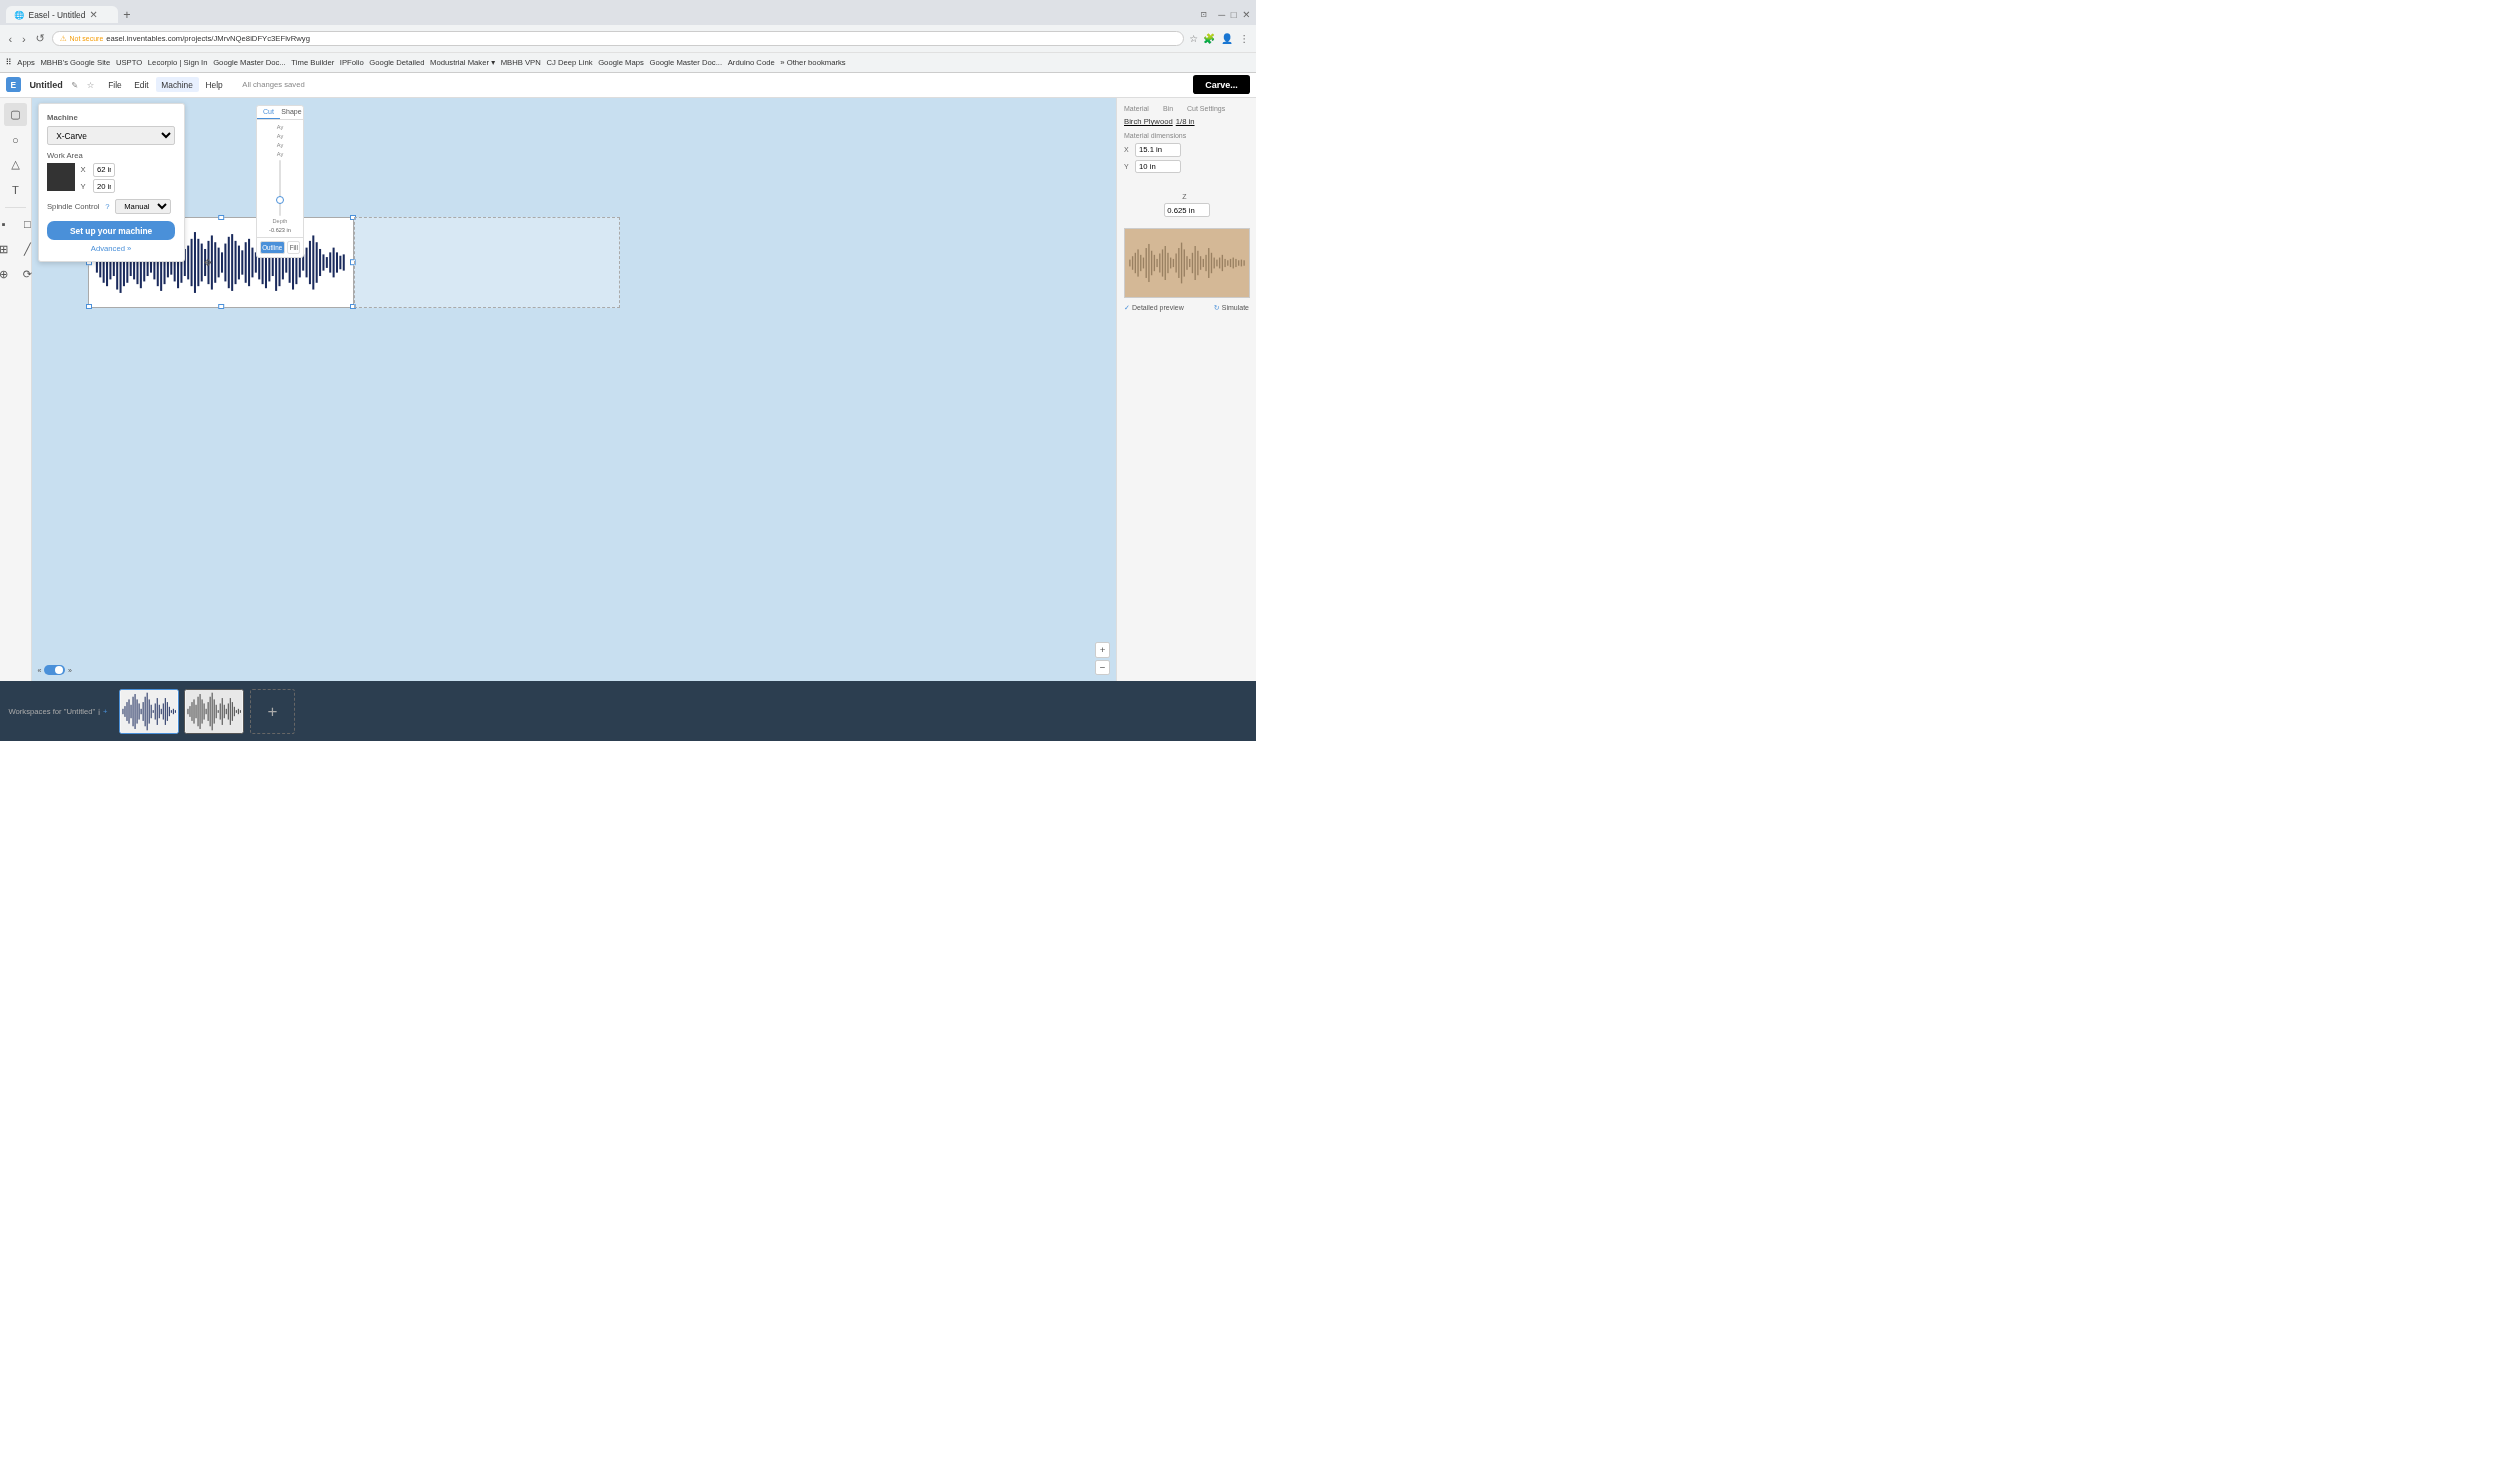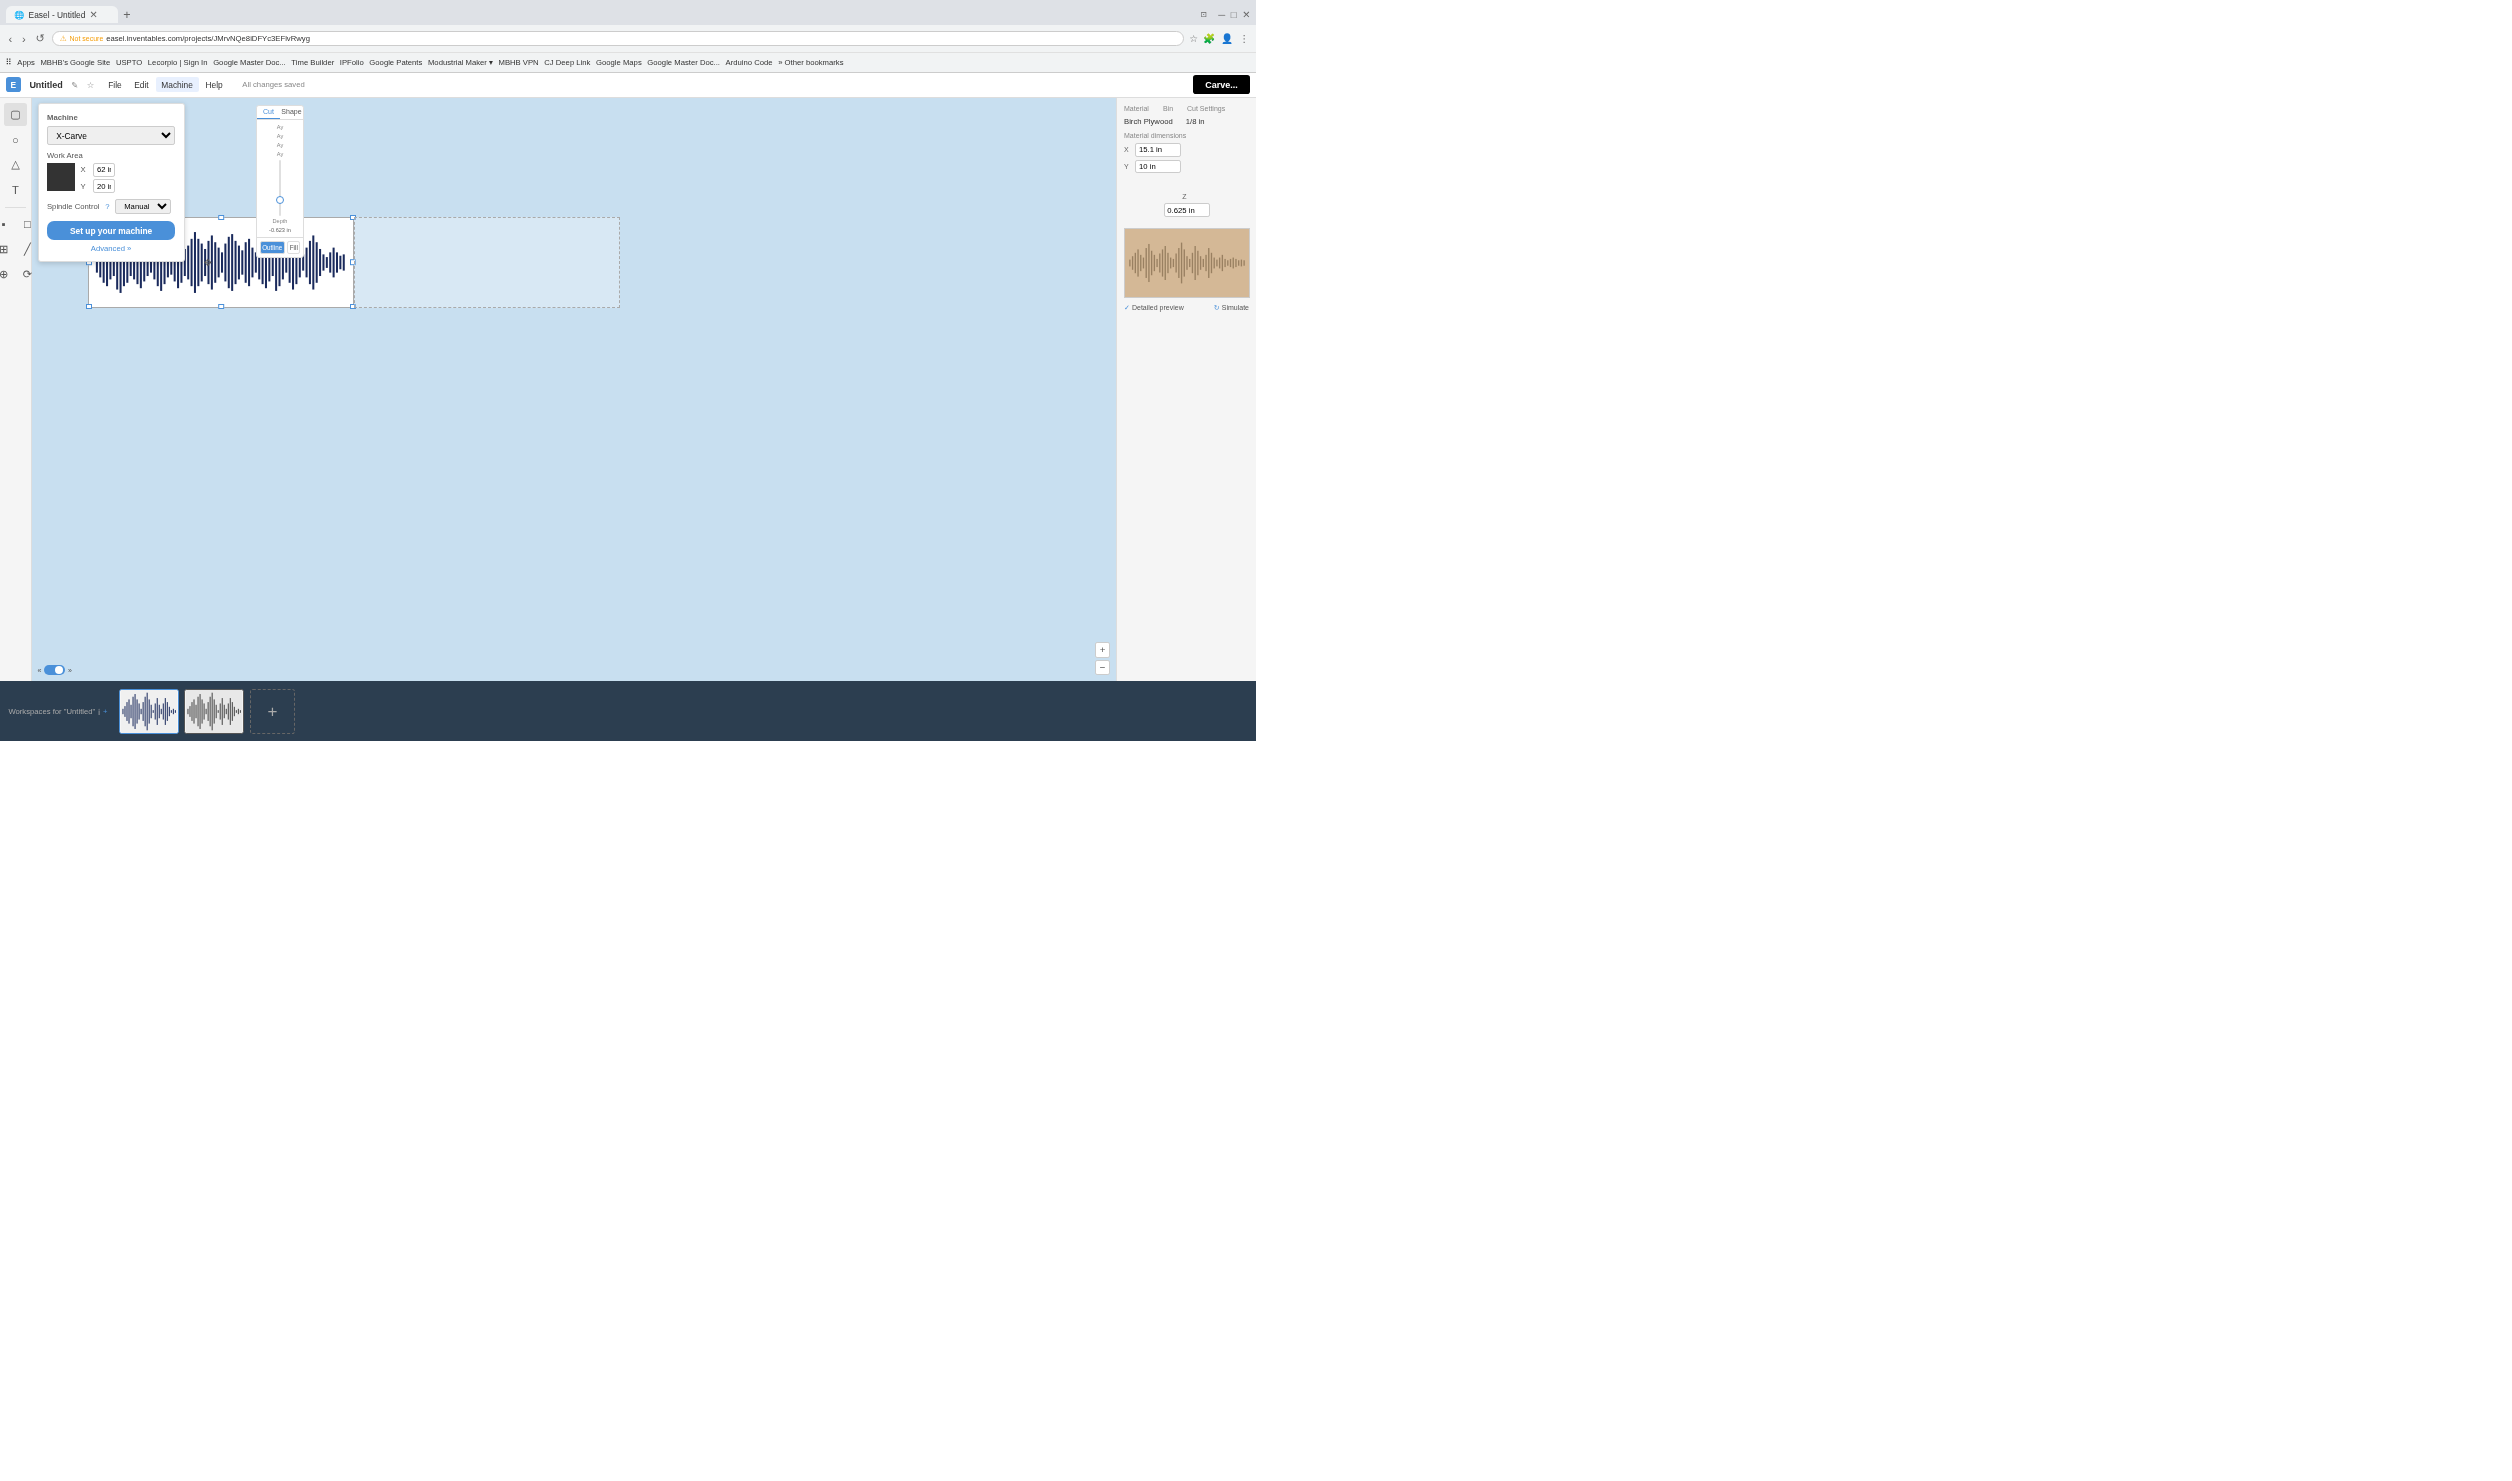--- a/index.html
+++ b/index.html
@@ -103,21 +103,21 @@
   </div>
   <div class="bookmarks-bar">
     <span style="font-size:8.4px;cursor:pointer;">⠿</span>
     <span class="bookmark-item">Apps</span>
     <span class="bookmark-item">MBHB's Google Site</span>
     <span class="bookmark-item">USPTO</span>
     <span class="bookmark-item">Lecorpio | Sign In</span>
     <span class="bookmark-item">Google Master Doc...</span>
     <span class="bookmark-item">Time Builder</span>
     <span class="bookmark-item">IPFolio</span>
-    <span class="bookmark-item">Google Patents</span>
+    <span class="bookmark-item">Google Detailed</span>
     <span class="bookmark-item">Modustrial Maker ▾</span>
     <span class="bookmark-item">MBHB VPN</span>
     <span class="bookmark-item">CJ Deep Link</span>
     <span class="bookmark-item">Google Maps</span>
     <span class="bookmark-item">Google Master Doc...</span>
     <span class="bookmark-item">Arduino Code</span>
     <span class="bookmark-item">» Other bookmarks</span>
   </div>
 </div>
 
@@ -323,21 +323,21 @@
         <span>»</span>
       </div>
     </div>
 
     <div class="right-panel">
       <div style="display:flex;gap:14px;margin-bottom:5.6px;">
         <span style="font-size:7px;color:#888;">Material</span>
         <span style="font-size:7px;color:#888;">Bin</span>
         <span style="font-size:7px;color:#888;">Cut Settings</span>
       </div>
-      <div style="display:flex;gap:13px;margin-bottom:5.6px;align-items:flex-end;">
+      <div style="display:flex;gap:3px;margin-bottom:5.6px;align-items:flex-end;text-decoration:underline;">
         <span style="font-size:7.7px;color:#333;">Birch Plywood</span>
         <span style="font-size:7.7px;color:#333;">1/8 in</span>
       </div>
       <div style="font-size:7px;color:#888;margin-bottom:4.2px;">Material dimensions</div>
       <div style="display:flex;align-items:center;gap:2.8px;margin-bottom:2.8px;">
         <span style="font-size:7px;color:#666;width:8.4px;">X</span>
         <input type="text" style="width: 46px; border: 0.7px solid rgb(204, 204, 204); border-radius: 2.1px; padding: 1.4px 2.8px; font-size: 7.7px;" value="15.1 in">
       </div>
       <div style="display:flex;align-items:center;gap:2.8px;margin-bottom:20px;">
         <span style="font-size:7px;color:#666;width:8.4px;">Y</span>

